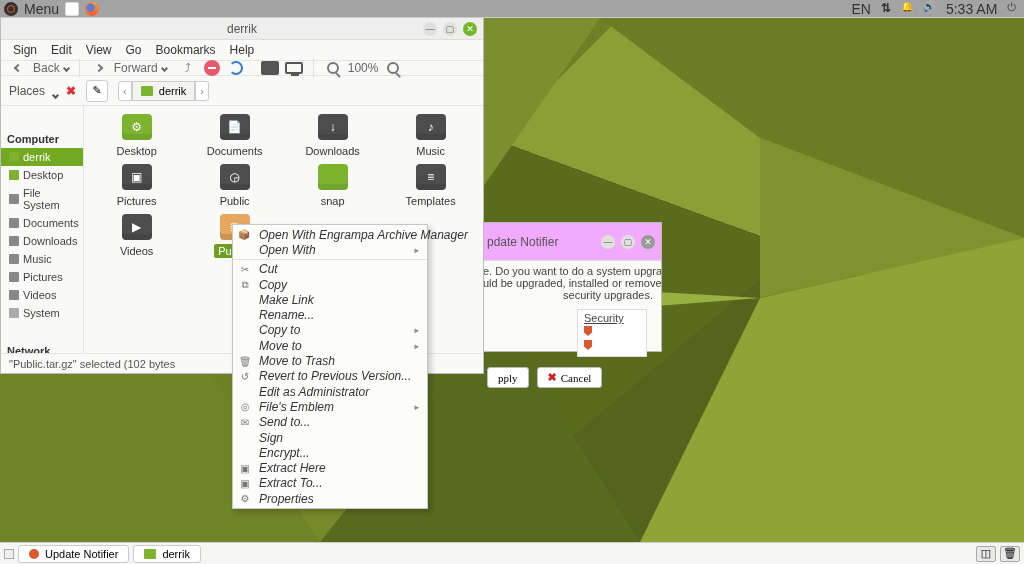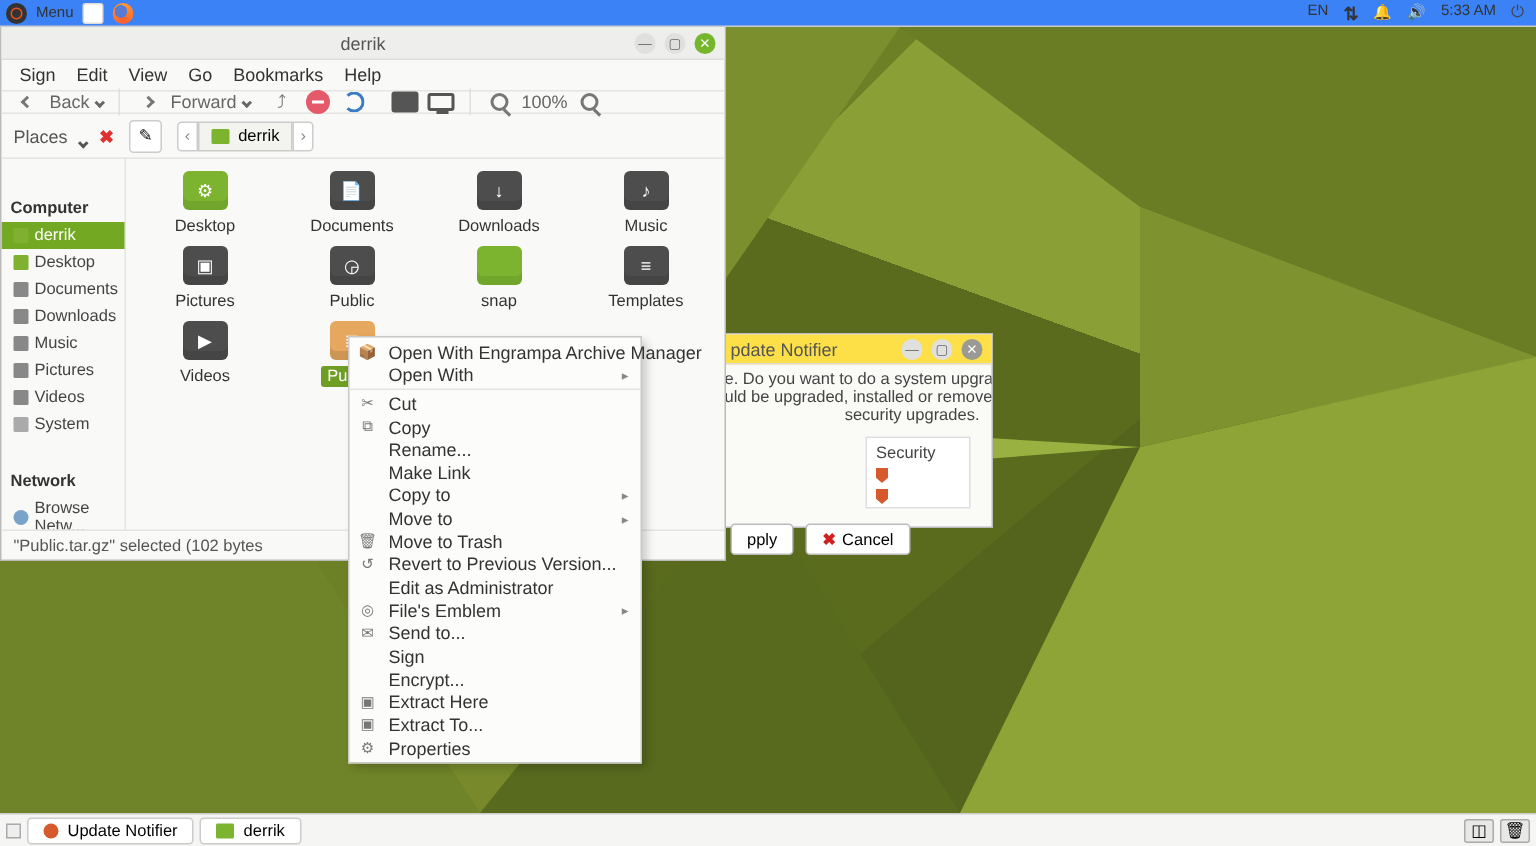--- a/index.html
+++ b/index.html
@@ -15,22 +15,22 @@
       linear-gradient(200deg, #8aa036 0 35%, transparent 35%),
       linear-gradient(320deg, #54641c 0 35%, transparent 35%);
     background-blend-mode: normal;
   }
   
   .wallpaper-poly { position:absolute; inset:0; }
 
   
   .topbar {
     position: absolute; top:0; left:0; right:0; height:18px;
-    background: #3b82f6; display:flex; align-items:center; color:#333;
-    border-bottom:1px solid #ccc; font-size:10px;gap:34px;
+    background: #a3a3a3; display:flex; align-items:center; color:#333;
+    border-bottom:1px solid #ccc; font-size:14px;gap:34px;
   }
   .topbar .left { display:flex; align-items:center; gap:6px; padding-left:4px; }
   .topbar .right { margin-left:auto; display:flex; align-items:flex-start; gap:10px; padding-right:8px; }
   .topbar .right span, .topbar .right .ico { display:flex; align-items:center; }
 
   .panel-ico { width:14px; height:14px; display:inline-flex; align-items:center; justify-content:center; }
 
   
   .bottombar {
     position:absolute; bottom:0; left:0; right:0; height:22px;
@@ -97,37 +97,37 @@
 
   .fm-status { height:20px; border-top:1px solid #e4e4e2; display:flex; align-items:center; padding:0 8px; font-size:11px; color:#555; }
 
   
   .ctx-menu {
     position:absolute; top:224px; left:232px; width:196px;
     background:#fcfcfa; border:1px solid #c8c8c4; box-shadow:3px 3px 6px rgba(0,0,0,0.2);
     font-size:12px; color:#333; padding:2px 0; z-index:30;
   }
   .ctx-item { height:15.3px; display:flex; align-items:center; padding:0 8px 0 6px; gap:8px; position:relative; }
-  .ctx-item .lbl { flex:1; white-space:nowrap; }
+  .ctx-item .lbl { flex:1; white-space:nowrap;font-style:italic; }
   .ctx-ico { width:12px; height:12px; display:inline-flex; align-items:center; justify-content:center; color:#777; font-size:10px; }
   .ctx-arrow { position:absolute; right:8px; color:#888; font-size:9px; }
   .ctx-sep { border-top:1px solid #e3e3e0; margin:1.5px 0; }
 
   
   .upd-window {
     position:absolute; top:222px; left:480px; width:182px; height:130px;
     background:#fafaf7; border:1px solid #bbb;
   }
-  .upd-titlebar { height:20px; background:#fde047; display:flex; align-items:center; padding:0 6px; border-bottom:1px solid #ddd; }
+  .upd-titlebar { height:38px; background:#f0abfc; display:flex; align-items:center; padding:0 6px; border-bottom:1px solid #ddd; }
   .upd-titlebar .title { font-size:12px; color:#555; }
   .upd-body { padding:4px 8px 4px 2px; font-size:11px; color:#444; text-align:right; }
   .upd-table { margin:8px 6px 0 auto; background:#fff; border:1px solid #ddd; width:70px; padding:2px 6px; font-size:11px; text-align:left; }
-  .upd-table .row { display:flex; align-items:flex-end; gap:4px; height:14px; }
+  .upd-table .row { display:flex; align-items:flex-start; gap:4px; height:14px;text-decoration:underline; }
   .shield { width:8px; height:10px; background:#d65a2e; display:inline-block; clip-path: polygon(0 0,100% 0,100% 65%,50% 100%,0 65%); }
-  .upd-footer { display:flex; gap:8px; justify-content:flex-start; padding:6px; }
+  .upd-footer { display:flex; gap:8px; justify-content:flex-start; padding:6px;font-family:Liberation Serif, serif; }
   .upd-btn { border:1px solid #bbb; border-radius:3px; background:#fff; padding:3px 10px; display:flex; align-items:center; gap:4px; font-size:11px; }
   .upd-btn .x { color:#d02020; font-weight:bold; }
 
   
   .chevron { display:inline-block; width:6px; height:6px; border:2px solid currentColor; border-top:none; border-right:none; transform:rotate(45deg); }
   .chevron.right { transform:rotate(-135deg); }
   .chevron.down-s { transform:rotate(-45deg); width:5px; height:5px; }
   .stop-circle { width:16px; height:16px; border-radius:50%; background:#e45a6a; display:inline-flex; align-items:center; justify-content:center; }
   .stop-circle::after { content:""; width:8px; height:2px; background:#fff; }
   .reload-arc { width:14px; height:14px; border:2px solid #3a7bc8; border-left-color:transparent; border-radius:50%; position:relative; }
@@ -321,20 +321,24 @@
           <div class="item selected">
             <span class="sb-ico green"></span>
             <span>derrik</span>
           </div>
           <div class="item">
             <span class="sb-ico green"></span>
             <span>Desktop</span>
           </div>
           <div class="item">
             <span class="sb-ico gray"></span>
+            <span>File System</span>
+          </div>
+          <div class="item">
+            <span class="sb-ico gray"></span>
             <span>Documents</span>
           </div>
           <div class="item">
             <span class="sb-ico gray"></span>
             <span>Downloads</span>
           </div>
           <div class="item">
             <span class="sb-ico gray"></span>
             <span>Music</span>
           </div>
@@ -442,25 +446,25 @@
     <div class="ctx-item">
       <span class="ctx-ico">✂</span>
       <span class="lbl">Cut</span>
     </div>
     <div class="ctx-item">
       <span class="ctx-ico">⧉</span>
       <span class="lbl">Copy</span>
     </div>
     <div class="ctx-item">
       <span class="ctx-ico"></span>
+      <span class="lbl">Make Link</span>
+    </div>
+    <div class="ctx-item">
+      <span class="ctx-ico"></span>
       <span class="lbl">Rename...</span>
-    </div>
-    <div class="ctx-item">
-      <span class="ctx-ico"></span>
-      <span class="lbl">Make Link</span>
     </div>
     <div class="ctx-item">
       <span class="ctx-ico"></span>
       <span class="lbl">Copy to</span>
       <span class="ctx-arrow">▸</span>
     </div>
     <div class="ctx-item">
       <span class="ctx-ico"></span>
       <span class="lbl">Move to</span>
       <span class="ctx-arrow">▸</span>

